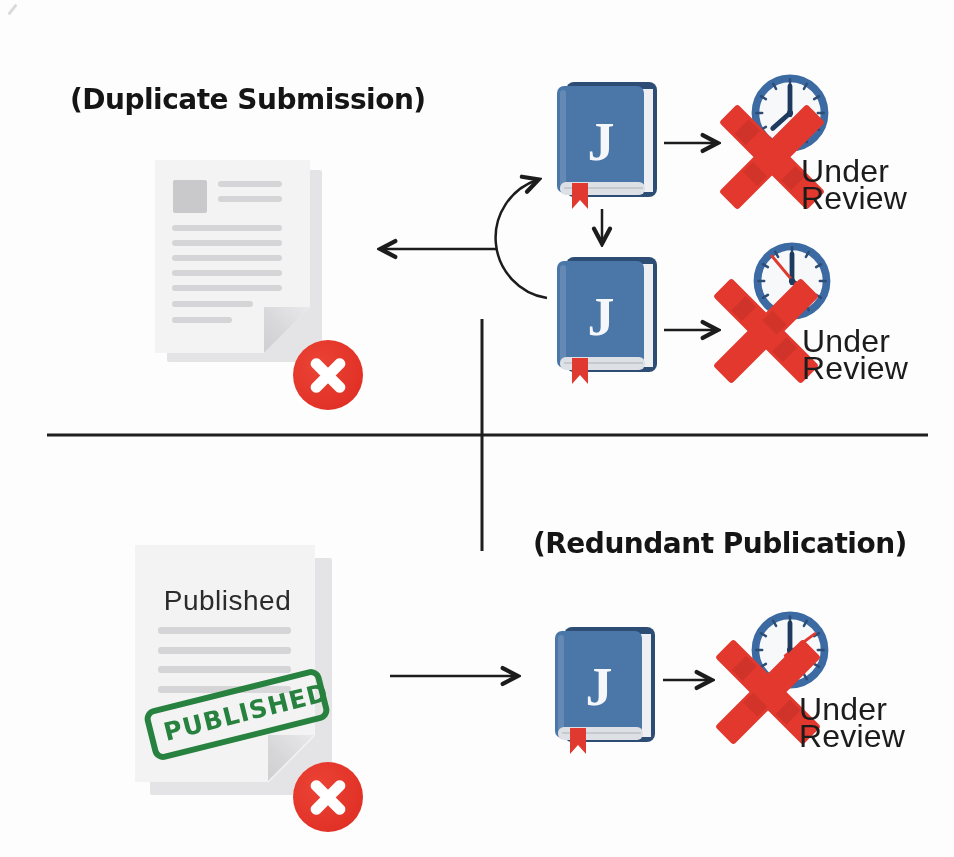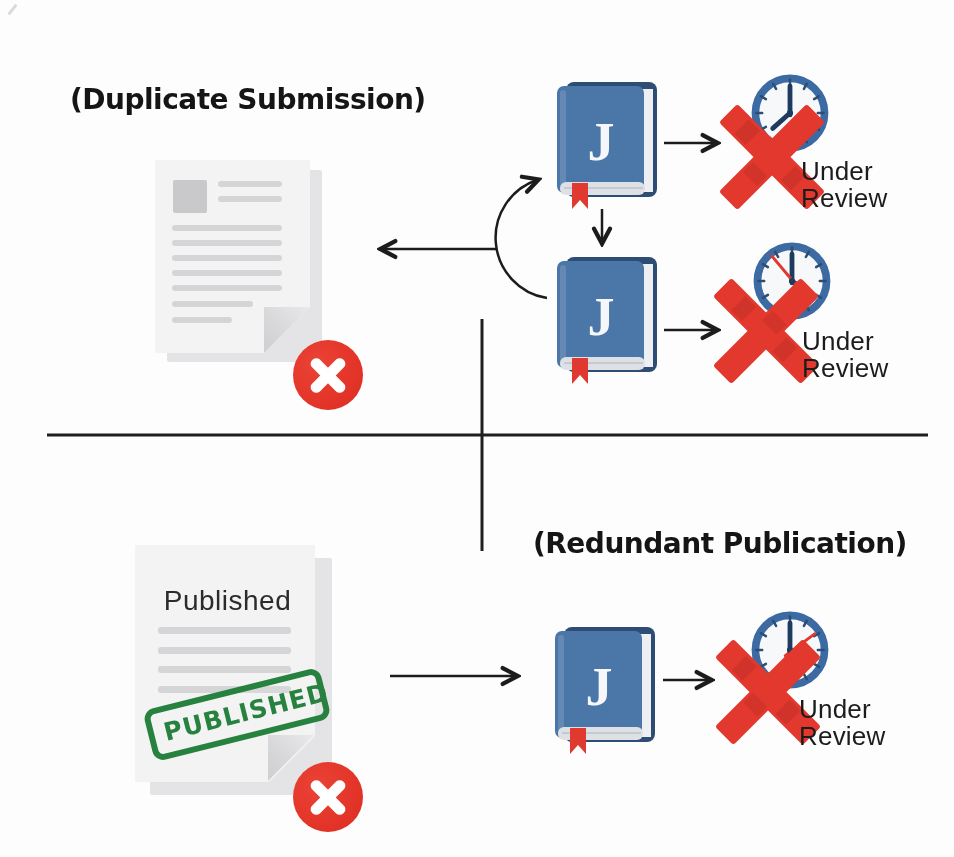--- a/index.html
+++ b/index.html
@@ -20,21 +20,21 @@
   .paper-line{position:absolute;background:#d5d5d7;border-radius:3px;}
   .paper-thumb{position:absolute;background:#c9c9cb;border-radius:2px;}
   .doc-heading{font-size:28px;color:#2b2b2b;text-align:center;letter-spacing:0.5px;}
   
   .err-badge{position:absolute;width:70px;height:70px;border-radius:50%;
     background:radial-gradient(circle at 35% 35%, #ea4335 0%, #e23227 70%, #d52c22 100%);}
   .err-badge .b{position:absolute;left:13px;top:29.5px;width:44px;height:11px;background:#fff;border-radius:5px;}
   .err-badge .b1{transform:rotate(45deg);}
   .err-badge .b2{transform:rotate(-45deg);}
   
-  .under-review{font-size:26px;line-height:27px;color:#1c1c1c;letter-spacing:0.2px;z-index:6;}
+  .under-review{font-size:32px;line-height:27px;color:#1c1c1c;letter-spacing:0.2px;z-index:6;}
   
   .stamp{
     border:6px solid #1e7c36;border-radius:11px;color:#1e7c36;
     font-family:"DejaVu Sans",sans-serif;font-weight:bold;font-size:25px;letter-spacing:1px;
     padding:6px 10px;transform:rotate(-14deg);text-align:center;width:150px;
     background:rgba(255,255,255,0.08);opacity:0.95;z-index:5;
   }
   .z1{z-index:1}.z2{z-index:2}.z3{z-index:3}
   svg{display:block;}
   .artifact{width:3px;height:13px;background:#dadada;transform:rotate(38deg);border-radius:2px;}

